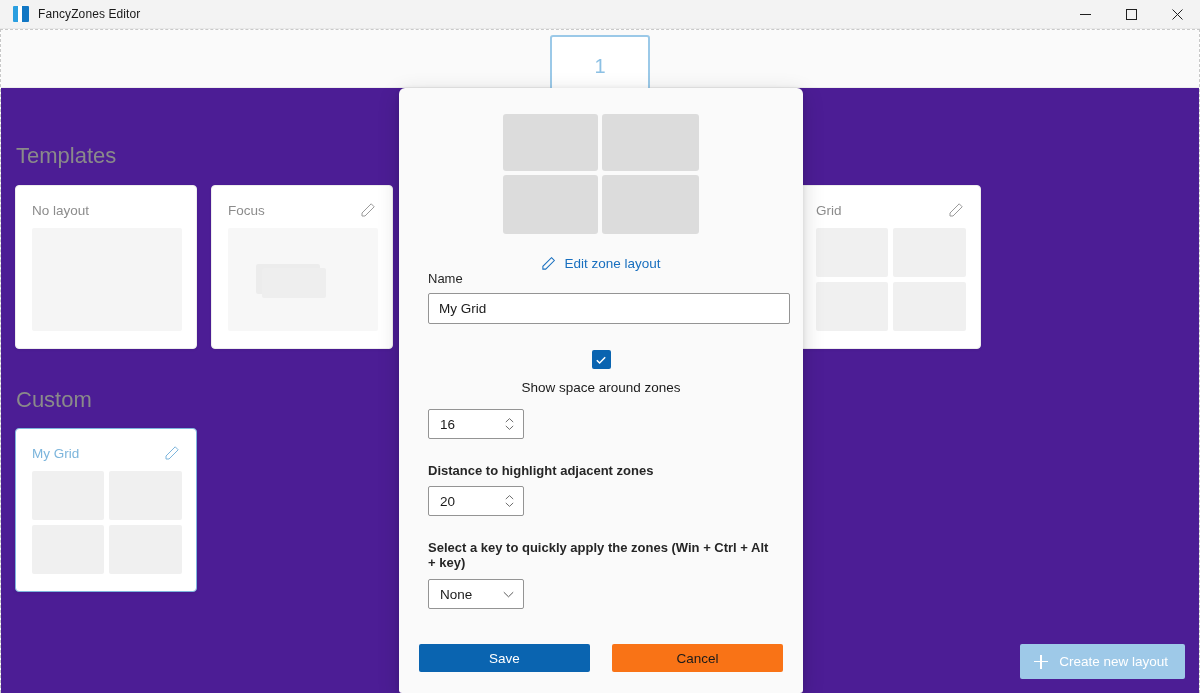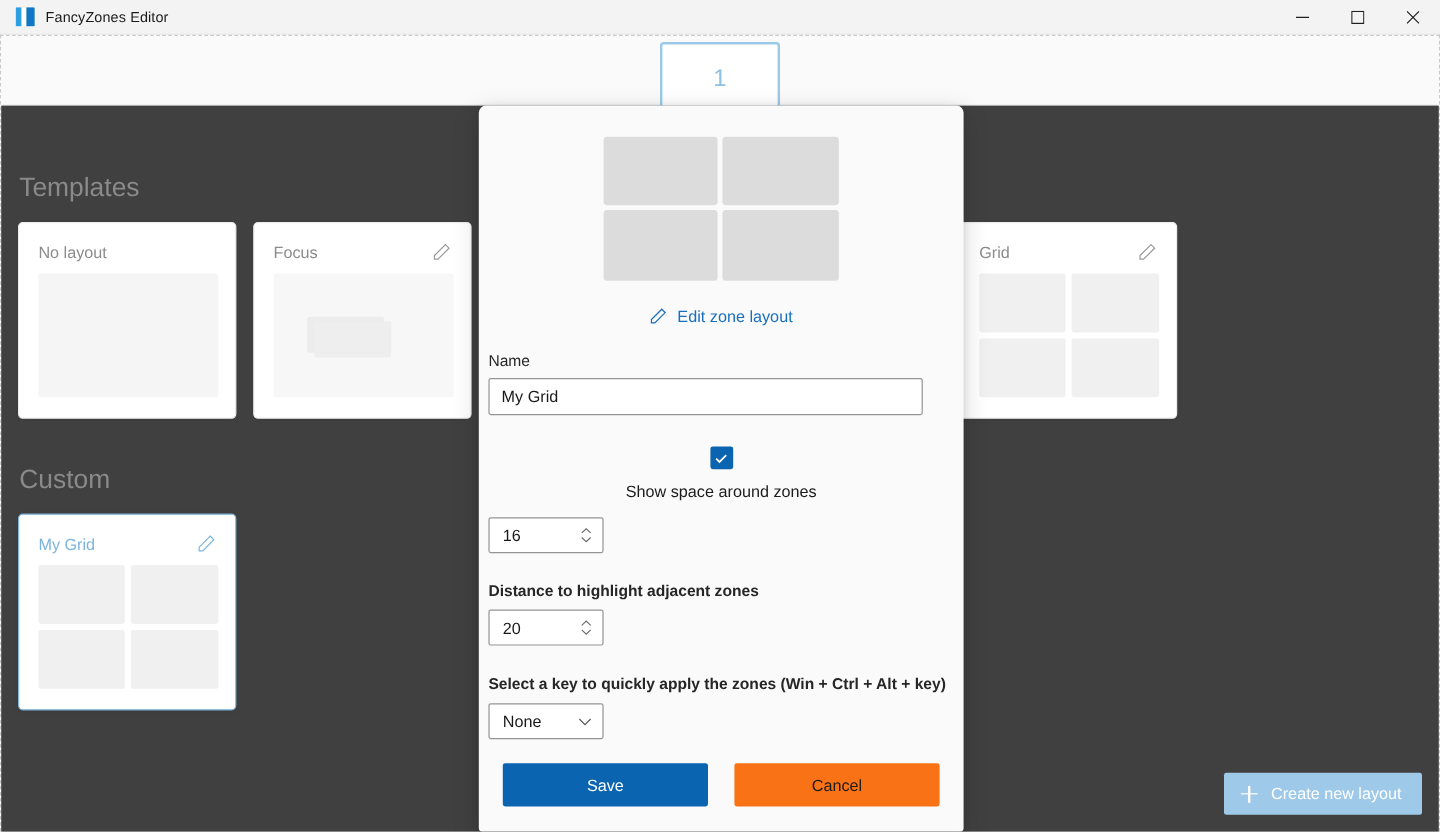--- a/index.html
+++ b/index.html
@@ -60,21 +60,21 @@
     width: 100px; height: 62px;
     background: #ffffff;
     border: 2px solid #9bc9e8;
     border-radius: 3px;
     display: flex; align-items: center; justify-content: center;
     font-size: 20px; color: #8cc0e4; font-weight: 400;
   }
 
   .content {
     position: absolute; top: 58px; left: 0; right: 0; bottom: 0;
-    background: #404040;
+    background: #4c1d95;
   }
 
   .section-title {
     position: absolute;
     font-size: 22px; color: #8a8a8a; font-weight: 400;
   }
   .section-title.templates { left: 15px; top: 55px; }
   .section-title.custom    { left: 15px; top: 299px; }
 
   
@@ -148,21 +148,21 @@
   }
   .dlg-preview .pv-zone { background: #dcdcdc; border-radius: 3px; }
 
   .edit-zone-link {
     display: flex; align-items: center; justify-content: center;
     gap: 8px; margin-top: 22px;
     font-size: 13.5px; color: #186fbf;
   }
   .edit-zone-link svg { display: block; color: #186fbf; }
 
-  .dlg-body { padding: 0 8px; margin-top: 22px; }
+  .dlg-body { padding: 0 29px; }
   .field-label { font-size: 13px; color: #262626; margin-bottom: 7px; }
   .text-input {
     width: 362px; height: 31px;
     border: 1px solid #949494; border-radius: 2px;
     background: #ffffff; padding: 0 10px;
     font-size: 13.5px; color: #1a1a1a;
     font-family: "Liberation Sans", sans-serif;
     display: flex; align-items: center;
   }
 
@@ -197,21 +197,21 @@
     font-size: 13.5px; color: #1a1a1a;
   }
   .dropdown svg { display: block; color: #5a5a5a; }
 
   .dlg-footer {
     position: absolute; left: 0; bottom: 0; width: 404px;
     padding: 0 20px 21px 20px;
     display: flex; gap: 22px;
   }
   .btn {
-    height: 36px; border: none; border-radius: 2px;
+    height: 28px; border: none; border-radius: 2px;
     font-size: 13.5px; font-family: "Liberation Sans", sans-serif;
     display: flex; align-items: center; justify-content: center;
   }
   .btn.save   { width: 180px; background: #0a64b0; color: #ffffff; }
   .btn.cancel { width: 180px; background: #f97316; color: #1b1b1b; }
 </style>
 </head>
 <body>
 
 <div class="titlebar">

